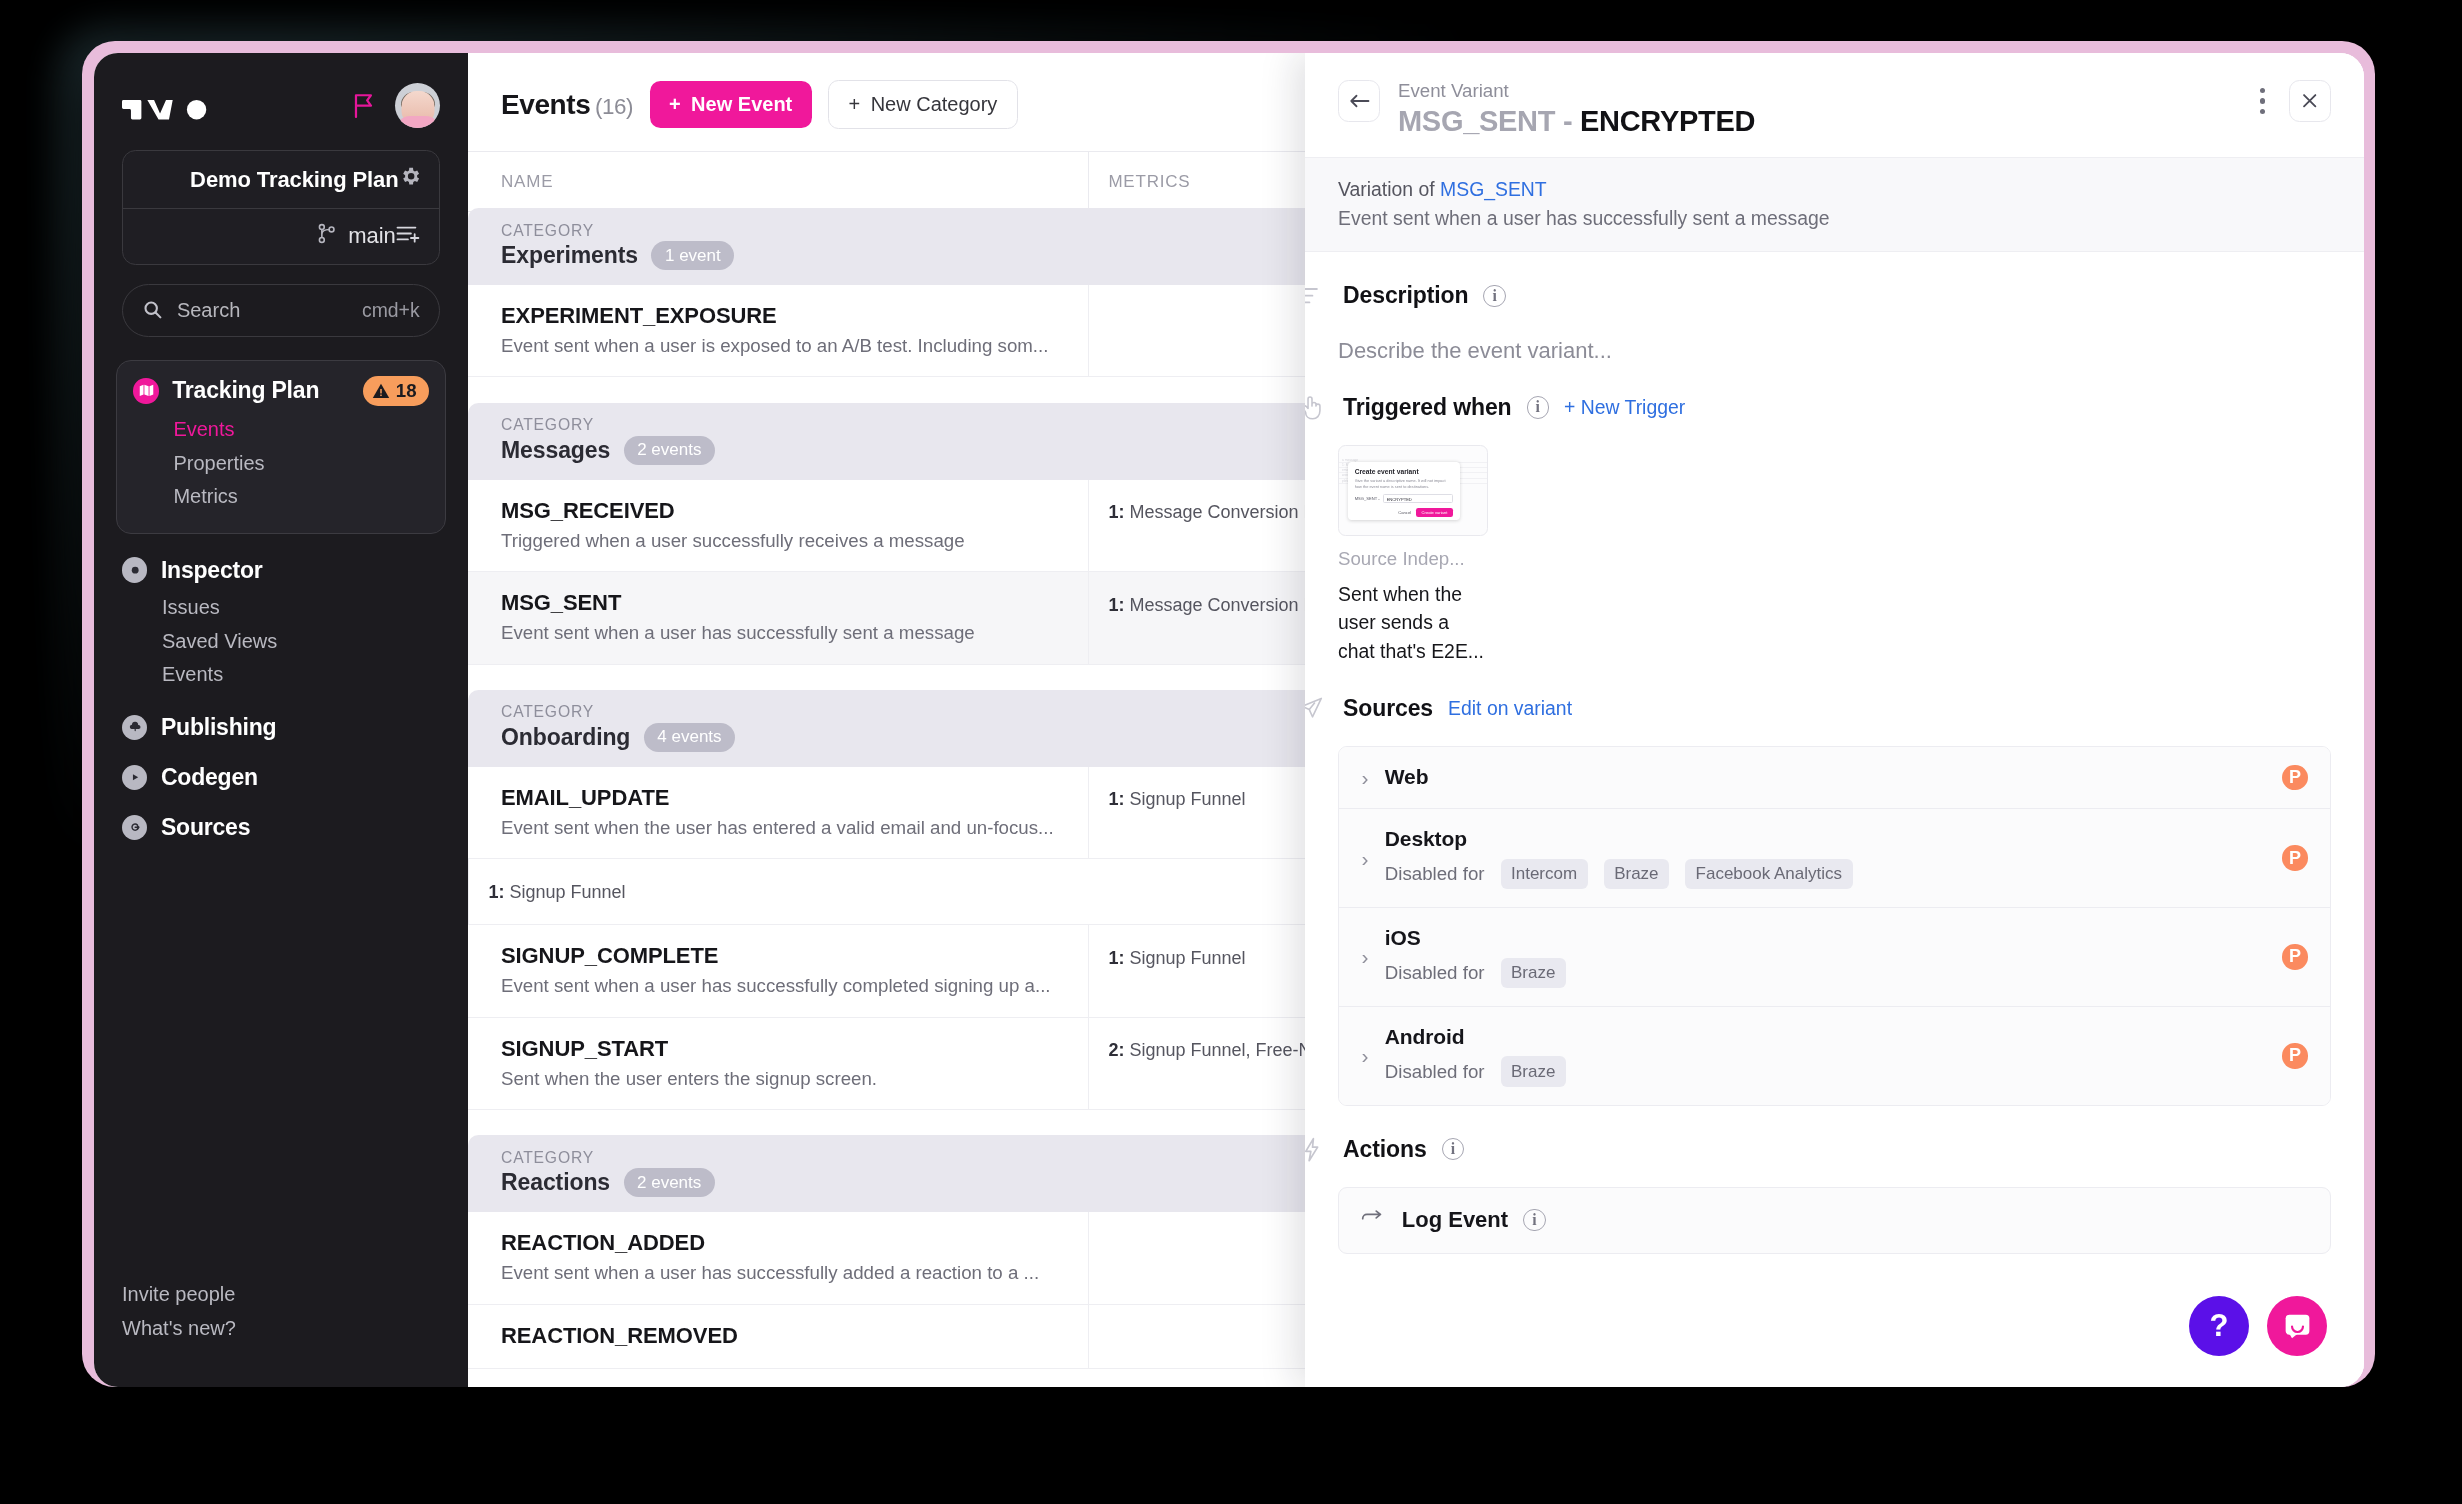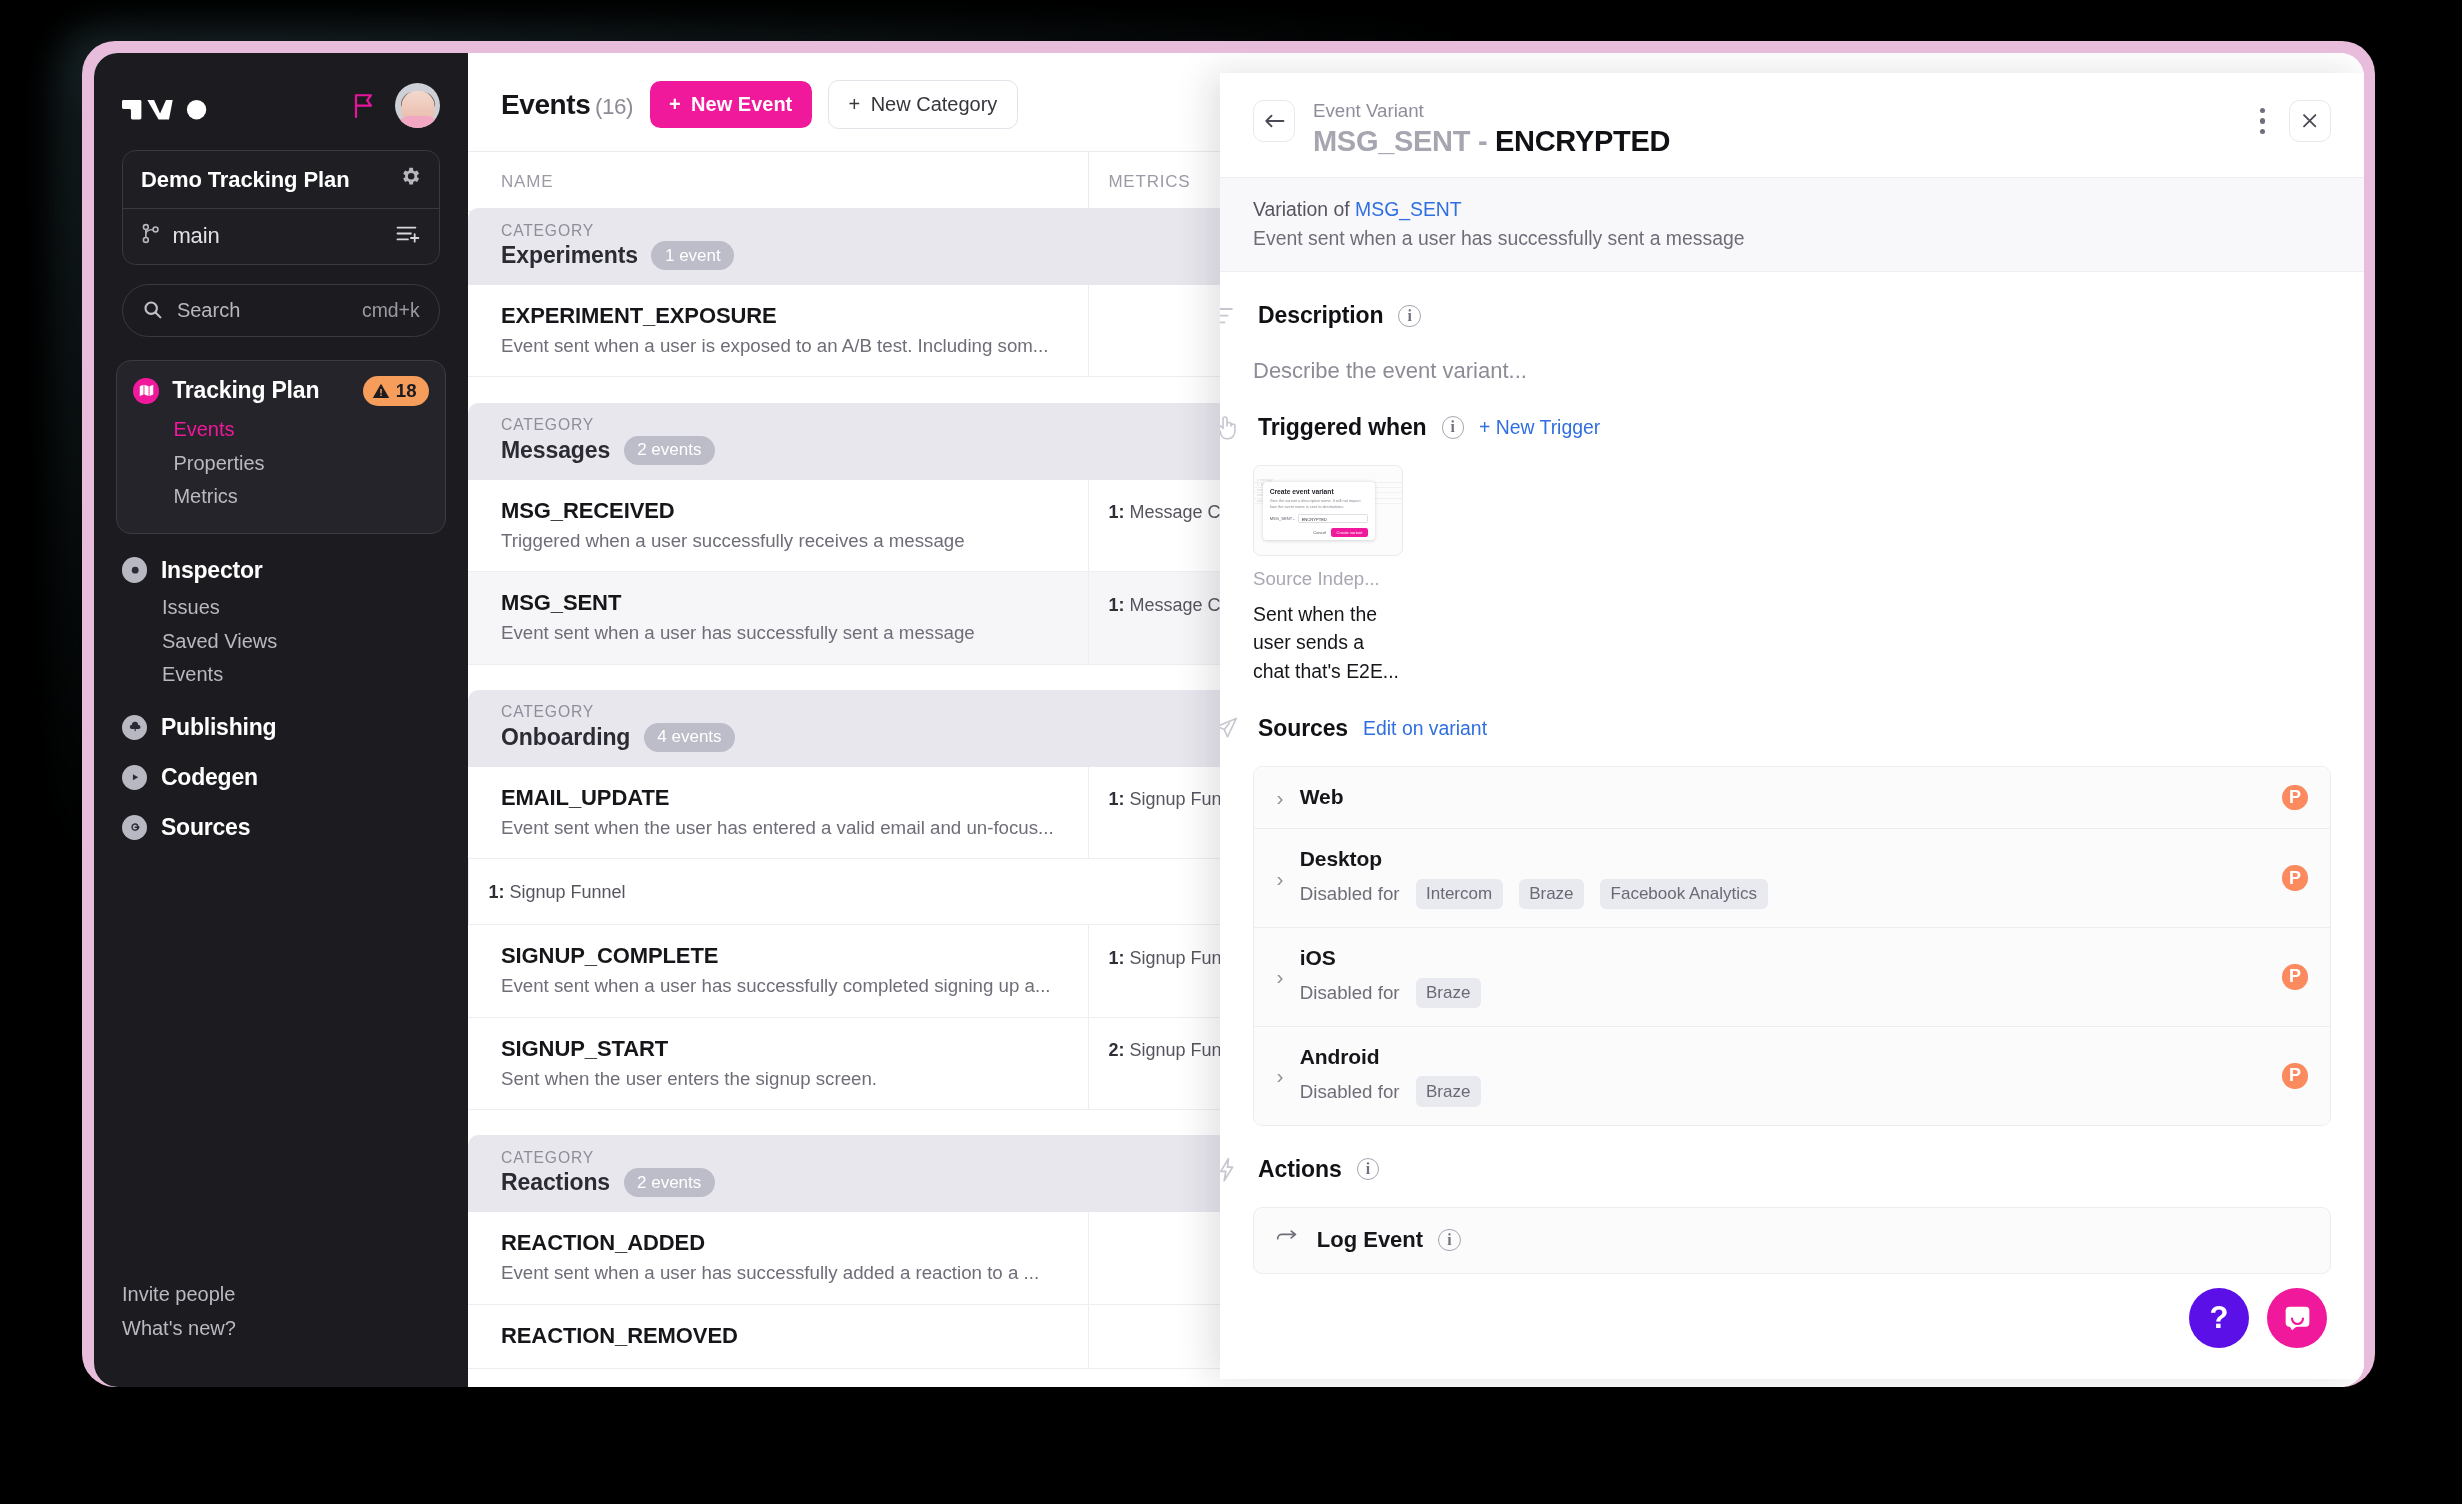--- a/index.html
+++ b/index.html
@@ -53,21 +53,21 @@
   }
   .avatar .shirt {
     position:absolute; left:50%; bottom:-3px; transform:translateX(-50%);
     width:43px; height:15px; border-radius:13.5px 13.5px 0 0; background:#f2a7c3;
   }
 
   .plan-card {
     border: 0.7px solid #3a393e; border-radius: 13.5px; overflow: hidden; background: #1f1e23;
   }
   .plan-row {
-    display: flex; align-items: center; justify-content: space-between;
+    display: flex; align-items: center; justify-content: flex-end;
     padding: 14px 18px; font-size: 22px; font-weight: 700; letter-spacing: -0.1px;
   }
   .plan-row.branch { border-top: 0.7px solid #3a393e; font-weight: 400; color: #e2e2e6; }
   .branch-left { display: flex; align-items: center; gap: 12px; }
 
   .search-box {
     margin-top: 19.4px; border: 0.7px solid #3a393e; border-radius: 747px;
     display: flex; align-items: center; padding: 13.5px 19.4px; gap: 13.5px;
   }
   .search-box .ph { flex: 1; font-size: 20px; color: #b7b7bd; }
@@ -140,23 +140,23 @@
   .erow .c1 { width: 620px; padding: 18px 33px 19.4px; }
   .erow .c2 { flex: 1; padding: 19.4px 19.4px; border-left: 0.7px solid #eeeef2; font-size: 18px; color: #55555f; line-height: 1.45; }
   .erow .c2 b { color: #2f2f38; font-weight: 700; }
   .ename { font-size: 22px; font-weight: 700; color: #16161a; letter-spacing: -0.1px; }
   .edesc { font-size: 18.7px; color: #6e6e79; margin-top: 6px; }
 
   .list-scroll { position: absolute; left: 0; right: 0; top: 155px; bottom: 0; overflow: hidden; }
 
   
   .detail {
-    position: absolute; right: 0; top: 0; bottom: 8px; width: 1144px;
+    position: absolute; right: 0; top: 0; bottom: 0; width: 1059px;
     background: #fff; box-shadow: -10.5px 0 34px rgba(20,20,40,0.13);
-    display: flex; flex-direction: column; margin-top: 20px;
+    display: flex; flex-direction: column;
   }
   .d-head { display: flex; align-items: flex-start; gap: 18px; padding: 27px 33px 19.4px; }
   .icon-btn {
     width: 42px; height: 42px; border: 0.7px solid #e7e7ed; border-radius: 10.5px;
     display: flex; align-items: center; justify-content: center; cursor: pointer; flex: 0 0 42px;
   }
   .d-kicker { font-size: 18.7px; color: #8e8e9a; }
   .d-title { font-size: 29px; font-weight: 700; letter-spacing: -0.3px; color: #111115; margin-top: 3px; text-align: center; }
   .d-title .muted { color: #a6a6b1; }
   .d-head-right { margin-left: auto; display: flex; align-items: center; gap: 16.4px; }

